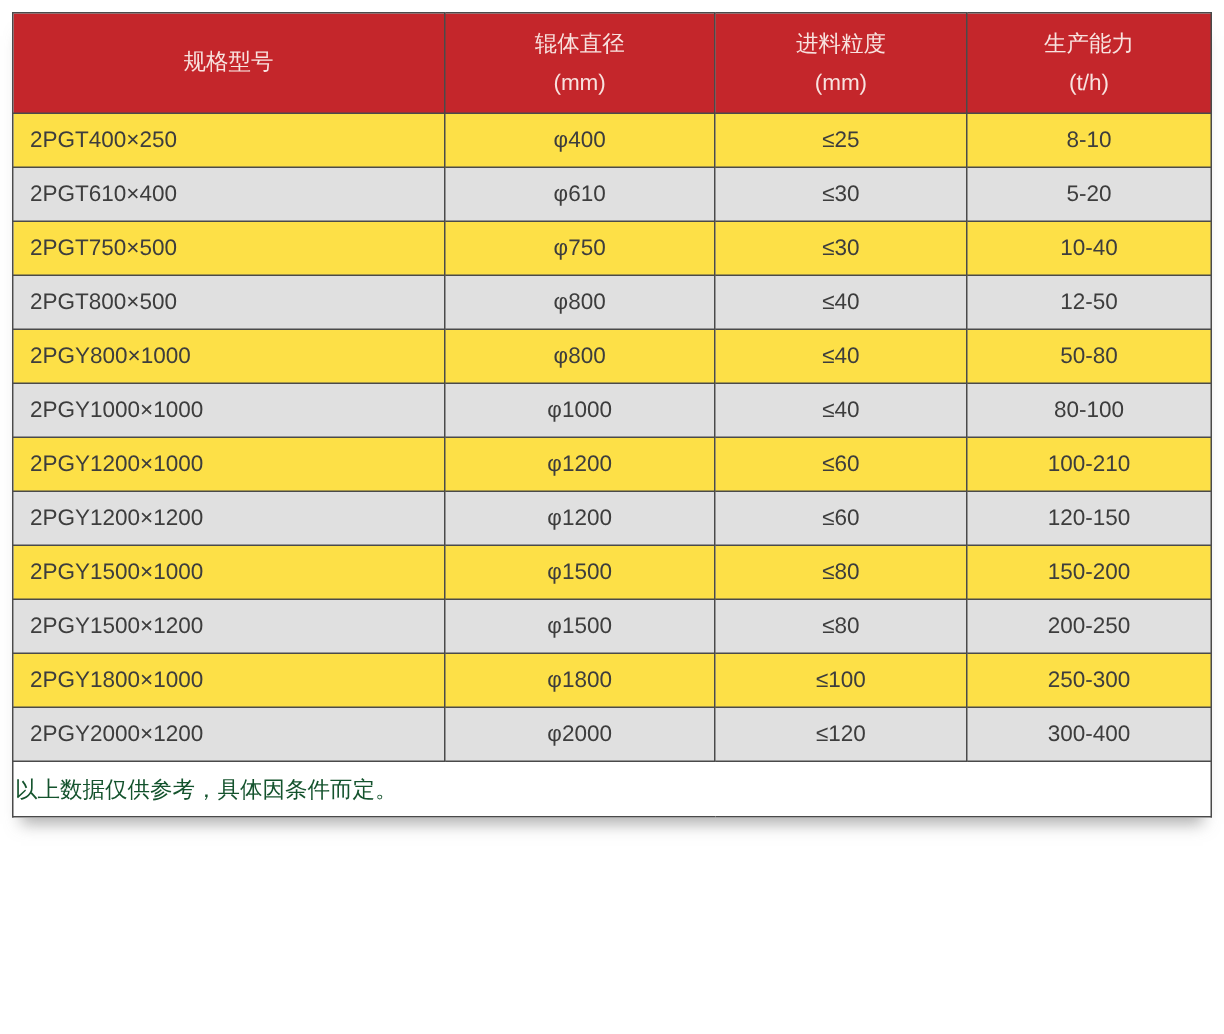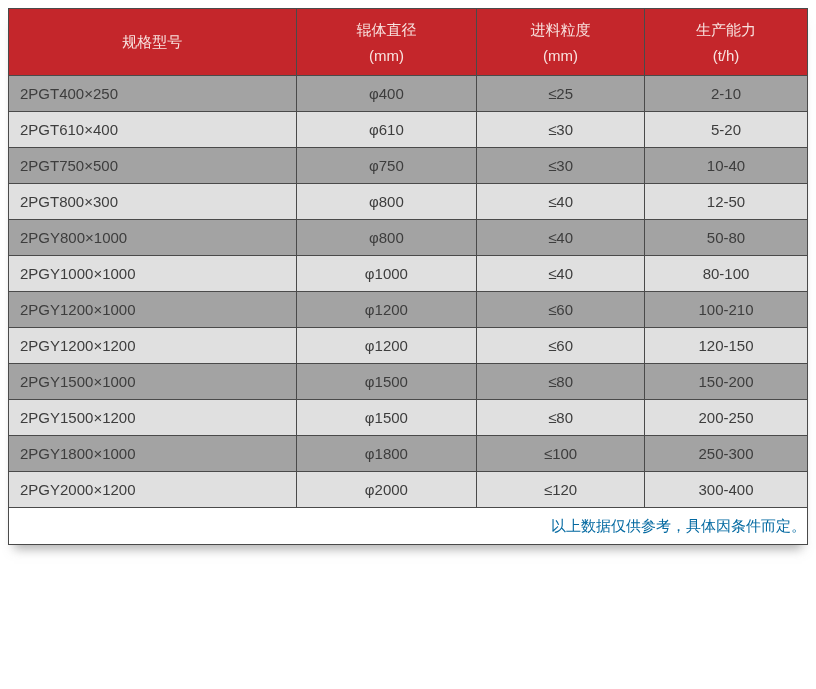--- a/index.html
+++ b/index.html
@@ -38,34 +38,34 @@
   }
   thead th .hline { line-height: 1.75; }
   thead th .sub { line-height: 1.55; }
   thead th .sub:empty { display: none; }
   tbody td {
     height: 36px;
     font-size: 15px;
     color: #3d3d3d;
     text-align: center;
     vertical-align: middle;
-    background: #a3a3a3;
+    background: #fde047;
     padding: 0;
   }
   tbody tr:nth-child(even) td { background: #e0e0e0; }
   tbody td.cell-model {
     text-align: left;
     padding-left: 11px;
   }
   tfoot td {
     height: 37px;
-    text-align: right;
+    text-align: left;
     vertical-align: middle;
     font-size: 15px;
-    color: #0369a1;
+    color: #14532d;
     background: #ffffff;
   }
 </style>
 </head>
 <body>
 
 <div class="table-wrap">
   <table class="spec-table">
     <colgroup>
       <col style="width:36%">
@@ -91,36 +91,36 @@
           <div class="hline">生产能力</div>
           <div class="sub">(t/h)</div>
         </th>
       </tr>
     </thead>
     <tbody id="spec-tbody">
         <tr>
           <td class="cell-model">2PGT400×250</td>
           <td class="cell-roller-diameter">φ400</td>
           <td class="cell-feed-size">≤25</td>
-          <td class="cell-capacity">2-10</td>
+          <td class="cell-capacity">8-10</td>
         </tr>
         <tr>
           <td class="cell-model">2PGT610×400</td>
           <td class="cell-roller-diameter">φ610</td>
           <td class="cell-feed-size">≤30</td>
           <td class="cell-capacity">5-20</td>
         </tr>
         <tr>
           <td class="cell-model">2PGT750×500</td>
           <td class="cell-roller-diameter">φ750</td>
           <td class="cell-feed-size">≤30</td>
           <td class="cell-capacity">10-40</td>
         </tr>
         <tr>
-          <td class="cell-model">2PGT800×300</td>
+          <td class="cell-model">2PGT800×500</td>
           <td class="cell-roller-diameter">φ800</td>
           <td class="cell-feed-size">≤40</td>
           <td class="cell-capacity">12-50</td>
         </tr>
         <tr>
           <td class="cell-model">2PGY800×1000</td>
           <td class="cell-roller-diameter">φ800</td>
           <td class="cell-feed-size">≤40</td>
           <td class="cell-capacity">50-80</td>
         </tr>

